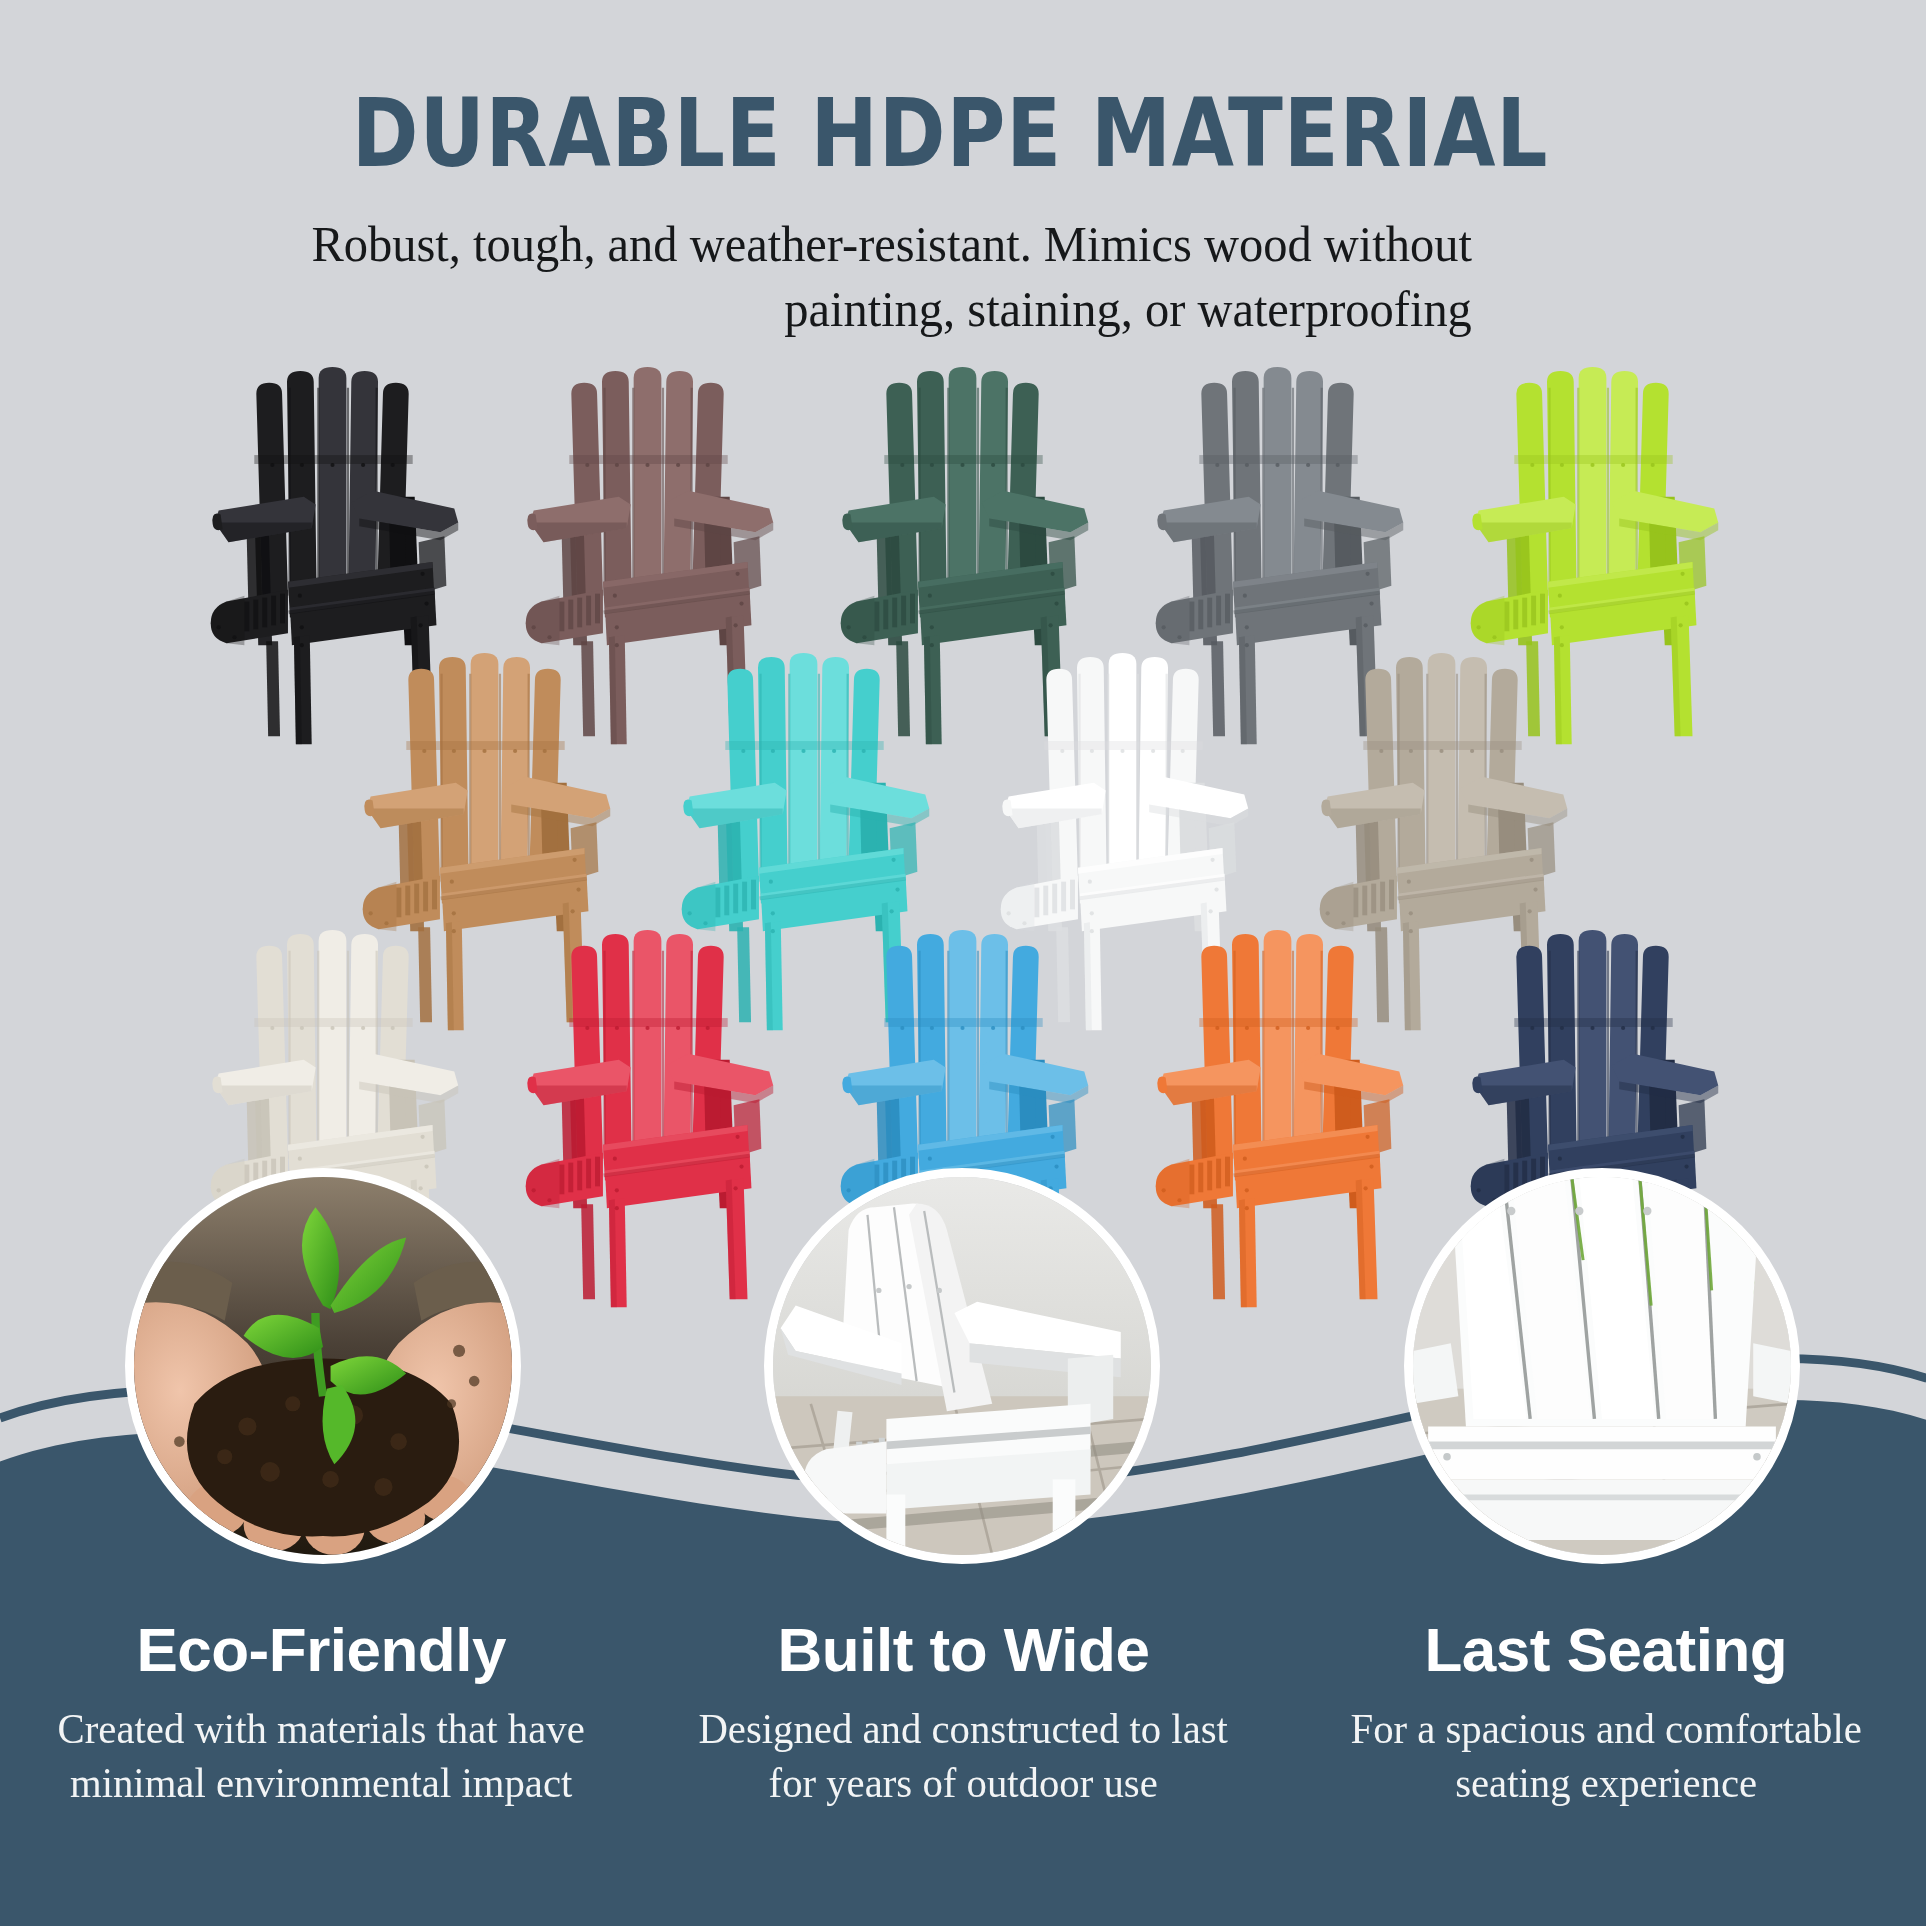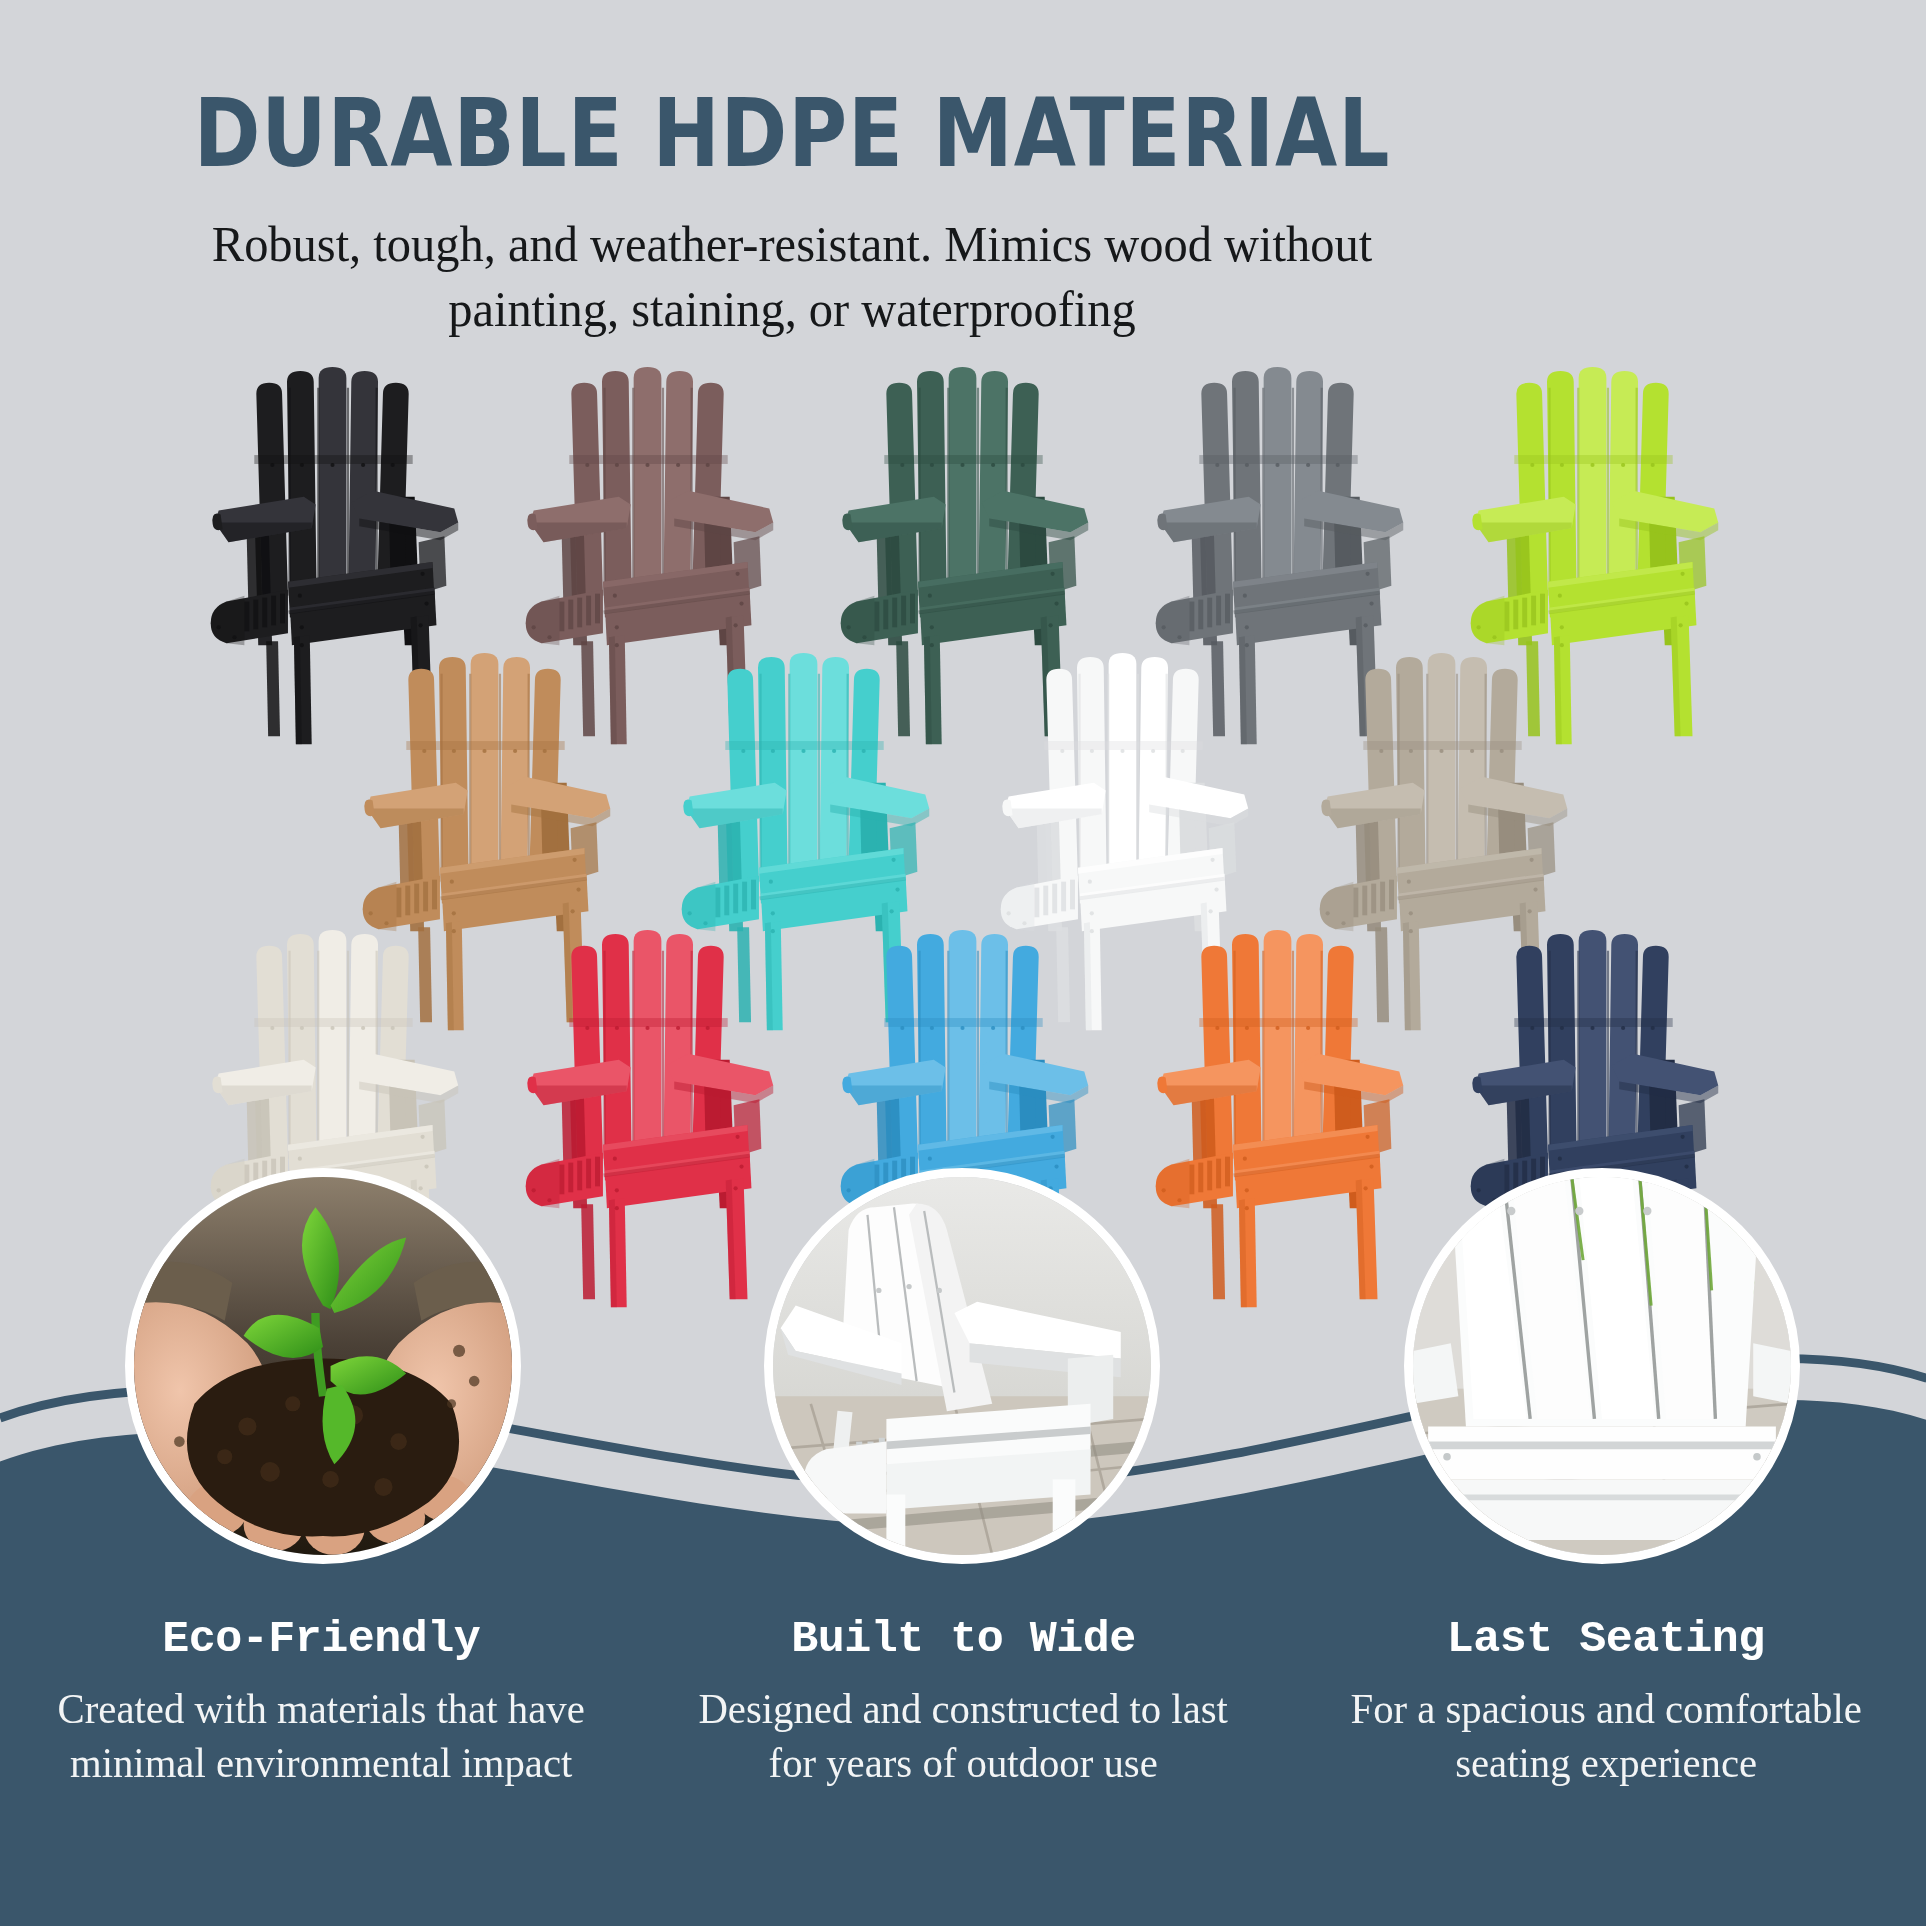--- a/index.html
+++ b/index.html
@@ -6,21 +6,21 @@
   body{
     width:1927px;height:1927px;
     background:#d3d5d9;
     font-family:"Liberation Sans",sans-serif;
     overflow:hidden;
     position:relative;
   }
   #page{position:absolute;inset:0;overflow:hidden;}
 
   
-  .header{position:absolute;top:0;left:0;width:1584px;text-align:center;}
+  .header{position:absolute;top:0;left:12px;width:1584px;text-align:right;}
   .title{
     margin:0;padding-top:85px;
     font-family:"DejaVu Sans Condensed","Liberation Sans",sans-serif;
     font-weight:bold;
     font-size:95px;
     letter-spacing:1px;
     color:#3a566b;
     line-height:1.02;
     transform:scaleX(0.94);
   }
@@ -54,23 +54,23 @@
     box-sizing:border-box;
     overflow:hidden;position:relative;
     background:#cfd1d4;
   }
   .circle svg{display:block;width:100%;height:100%;}
 
   
   .features{position:absolute;left:0;top:1614px;width:1927px;display:flex;}
   .feature{flex:1;text-align:center;padding:0 26px;box-sizing:border-box;}
   .feat-title{
-    font-family:Liberation Mono, monospace;
+    font-family:Liberation Sans, sans-serif;
     font-weight:bold;
-    font-size:45px;
+    font-size:62px;
     color:#ffffff;
     margin:0 0 18px 0;
     letter-spacing:-0.5px;
   }
   .feat-desc{
     font-family:"Liberation Serif","DejaVu Serif",serif;
     font-size:42px;
     line-height:1.28;
     color:#f2f4f5;
     margin:0 auto;

